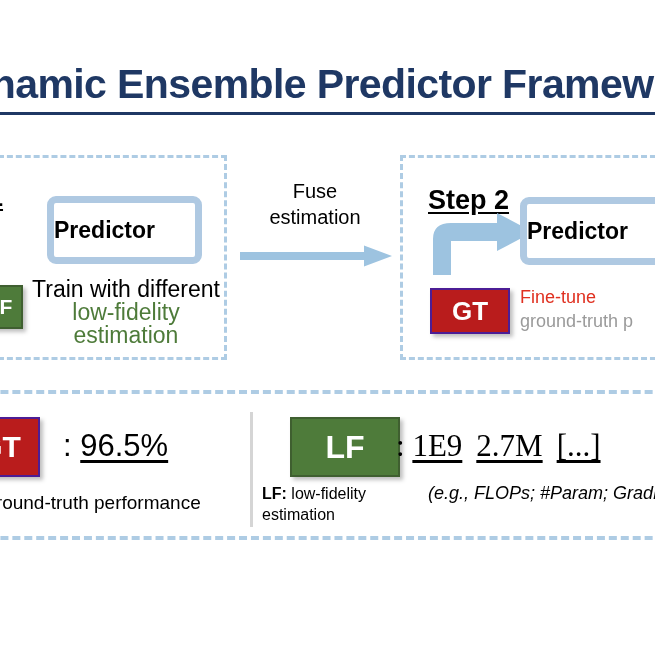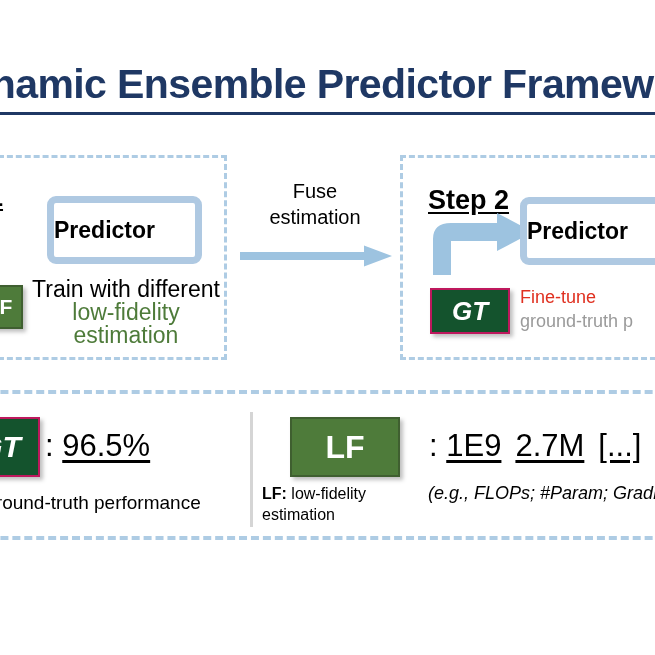--- a/index.html
+++ b/index.html
@@ -137,23 +137,22 @@
     font-family: "Liberation Sans", sans-serif;
     font-weight: bold;
     color: #ffffff;
     box-shadow: 3px 3px 4px rgba(0,0,0,0.25);
   }
   .chip-green {
     background: #4E7B3A;
     border: 2px solid #3F5F30;
   }
   .chip-gray {
-    background: #14532d;
-    border: 2px solid #be185d;
-    font-style: italic;
+    background: #b91c1c;
+    border: 2px solid #4c1d95;
   }
   #chip-lf-step1 {
     left: -24px;
     top: 285px;
     width: 47px;
     height: 44px;
     font-size: 21px;
   }
   #chip-gt-step2 {
     left: 430px;
@@ -247,22 +246,22 @@
 
   
   .legend-value {
     position: absolute;
     font-family: "Liberation Sans", sans-serif;
     font-size: 31px;
     color: #000000;
     white-space: nowrap;
   }
   .legend-value .u { text-decoration: underline; text-underline-offset: 4px; }
-  #gt-value { left: 45px; top: 428px; }
-  #lf-value { left: 429px; top: 428px; }
+  #gt-value { left: 45px; top: 428px; padding-left: 18px; }
+  #lf-value { left: 396px; top: 428px; font-family: Liberation Serif, serif; }
   #lf-value .sep { display: inline-block; width: 14px; }
 
   
   .legend-caption {
     position: absolute;
     font-family: "Liberation Sans", sans-serif;
     font-size: 19px;
     color: #000000;
   }
   #gt-caption {

